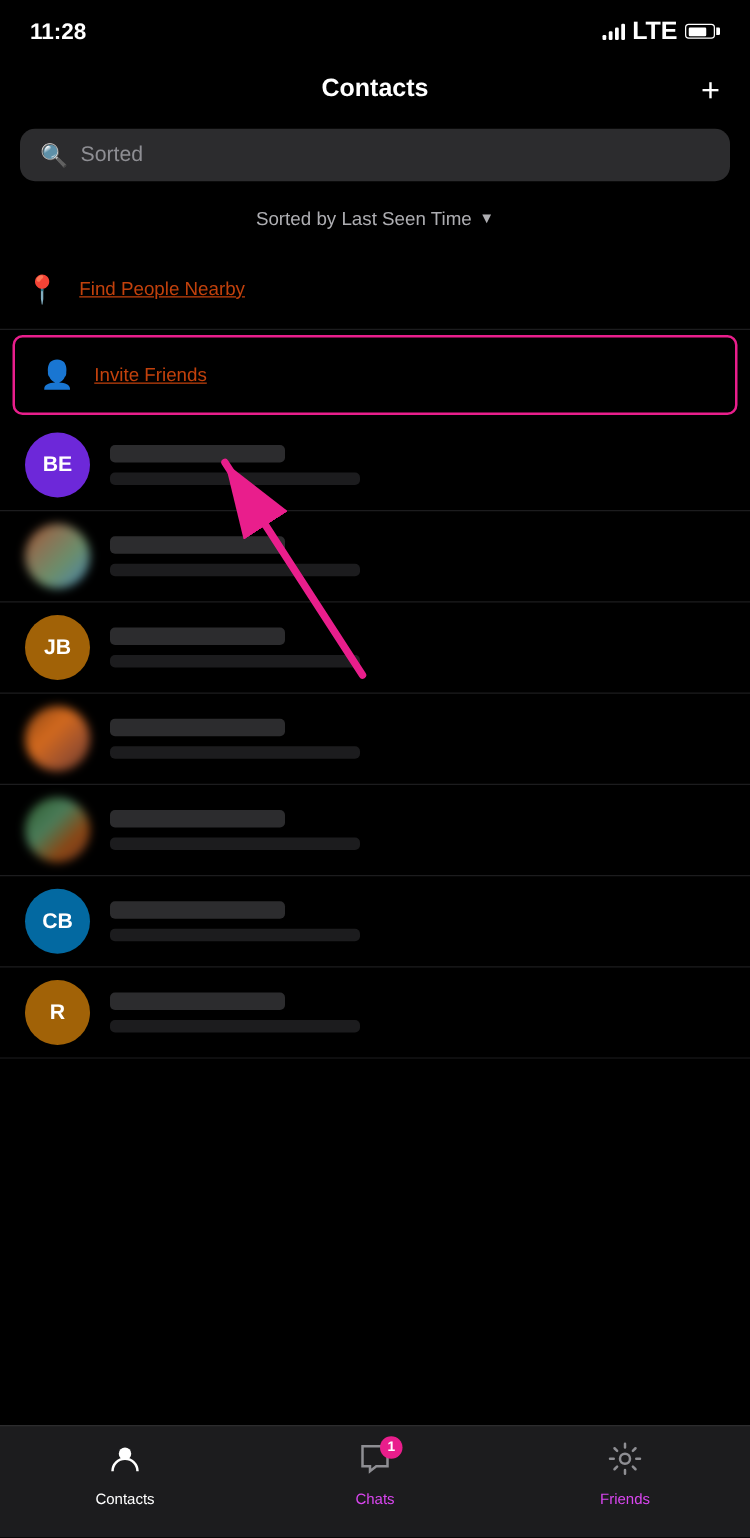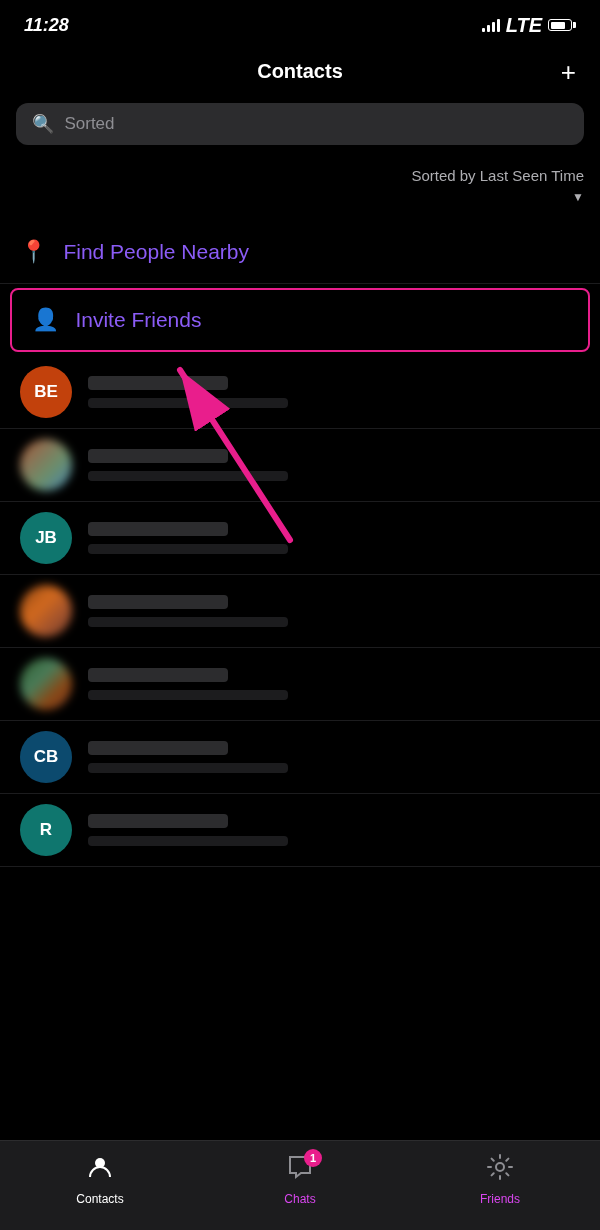--- a/index.html
+++ b/index.html
@@ -13,21 +13,20 @@
       position: relative;
     }
 
     
     .status-bar {
       display: flex;
       justify-content: space-between;
       align-items: center;
       padding: 8px 24px 8px;
       height: 50px;
-      font-style: italic;
     }
     .status-time {
       font-size: 18px;
       font-weight: 600;
       color: #fff;
     }
     .status-icons {
       display: flex;
       align-items: center;
       gap: 6px;
@@ -116,24 +115,23 @@
     }
     .search-placeholder {
       color: #8e8e93;
       font-size: 17px;
     }
 
     
     .sort-row {
       display: flex;
       justify-content: center;
-      align-items: flex-end;
+      align-items: flex-start;
       padding: 10px 16px 16px;
       gap: 6px;
-      flex-direction: column;
     }
     .sort-label {
       color: #aeaeb2;
       font-size: 15px;
     }
     .sort-arrow {
       color: #aeaeb2;
       font-size: 12px;
     }
 
@@ -167,23 +165,23 @@
       height: 52px;
       border-radius: 50%;
       display: flex;
       align-items: center;
       justify-content: center;
       font-size: 17px;
       font-weight: 700;
       color: #fff;
       flex-shrink: 0;
     }
-    .avatar-green { background: #c2410c; }
-    .avatar-blue { background: #0f766e; }
-    .avatar-orange { background: #0c4a6e; }
+    .avatar-green { background: #6d28d9; }
+    .avatar-blue { background: #a16207; }
+    .avatar-orange { background: #0369a1; }
 
     .contact-info {
       flex: 1;
     }
     .contact-name {
       height: 14px;
       background: #2c2c2e;
       border-radius: 4px;
       width: 140px;
       margin-bottom: 8px;
@@ -198,22 +196,23 @@
     .location-icon {
       font-size: 22px;
       color: #fff;
     }
     .add-friend-icon {
       font-size: 22px;
       color: #fff;
     }
 
     .item-label {
-      font-size: 21px;
-      color: #8b5cf6;
+      font-size: 15px;
+      color: #c2410c;
+      text-decoration: underline;
     }
 
     
     .arrow-container {
       position: absolute;
       top: 340px;
       left: 130px;
       pointer-events: none;
     }
     .arrow-svg {

